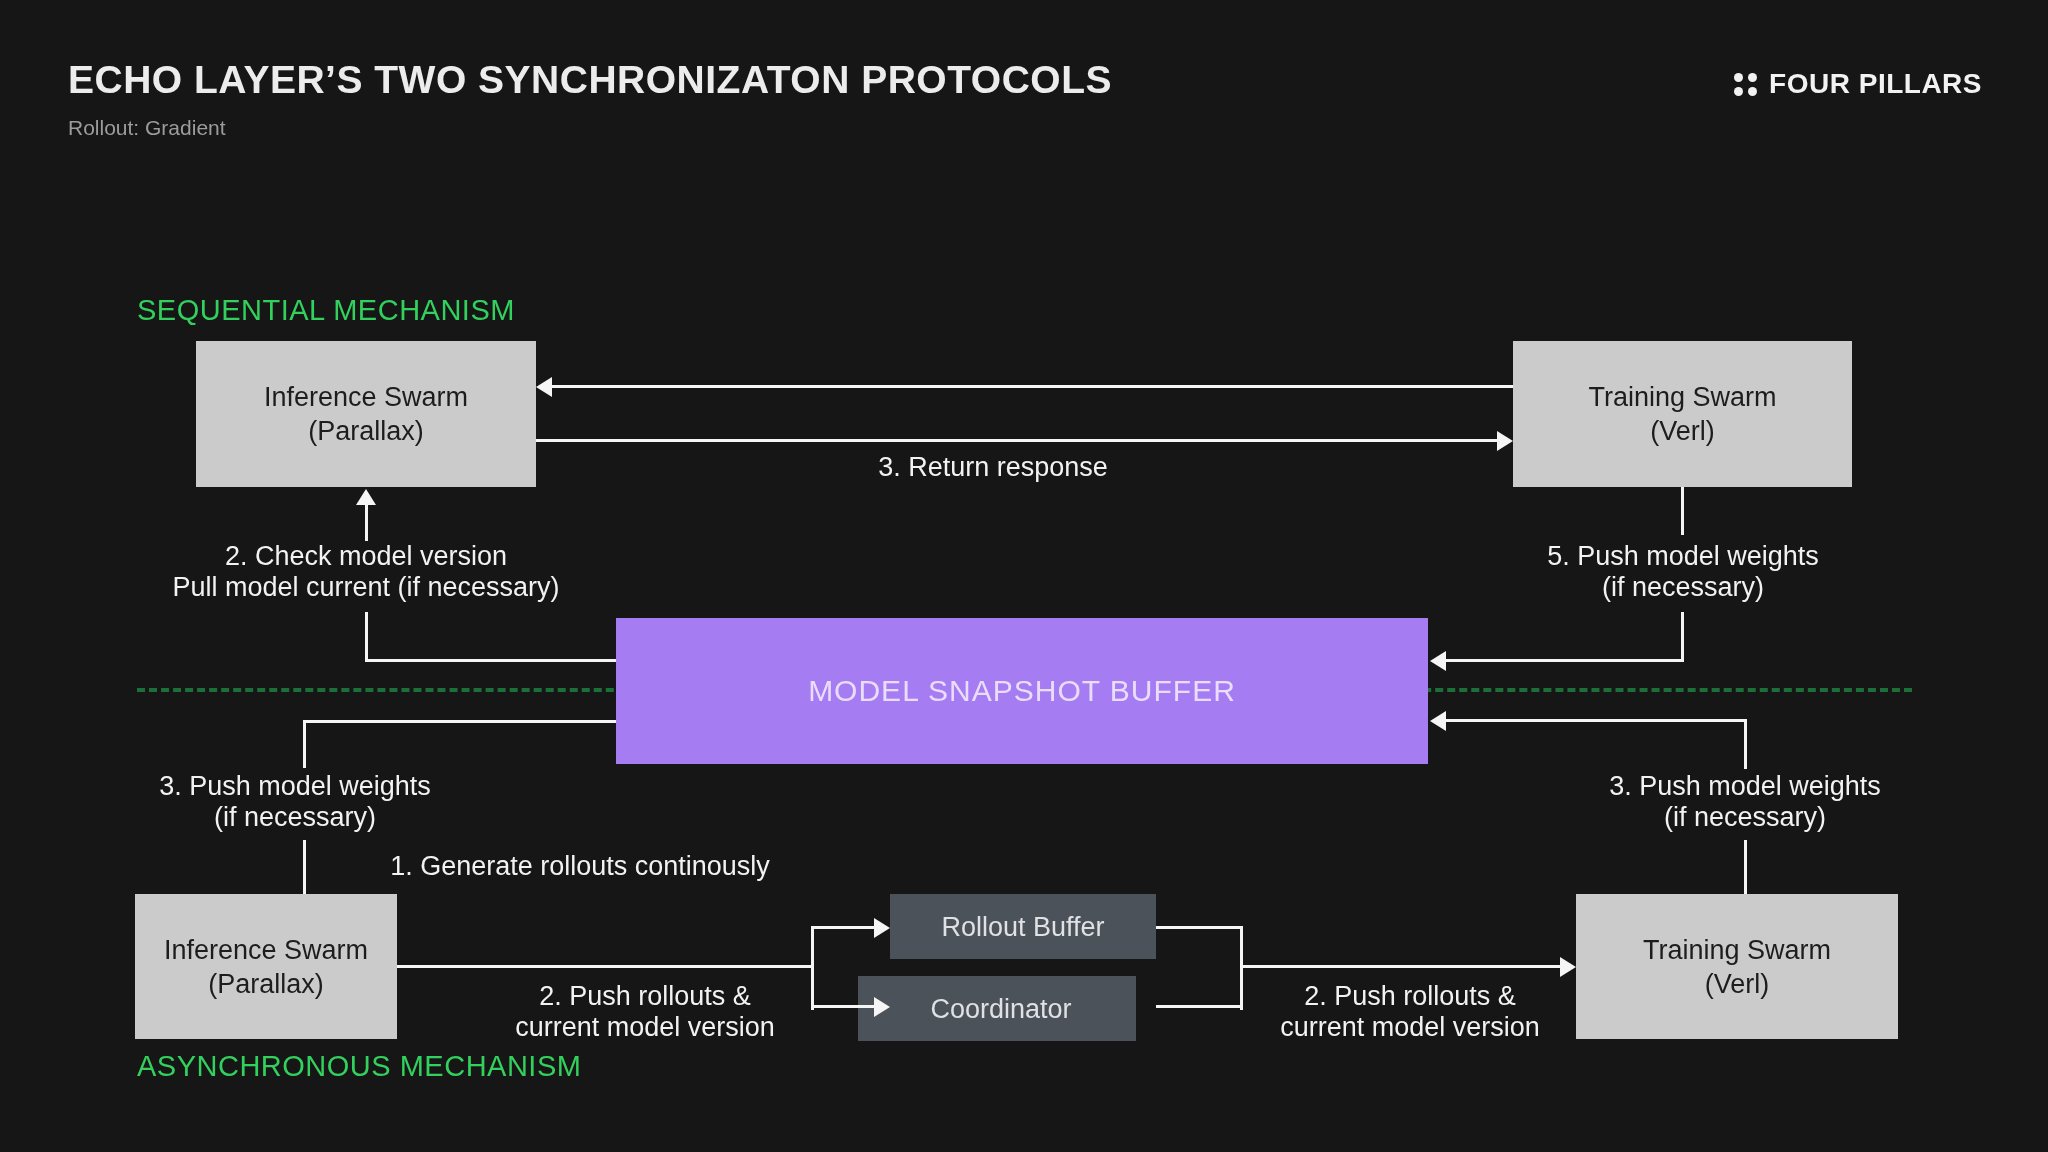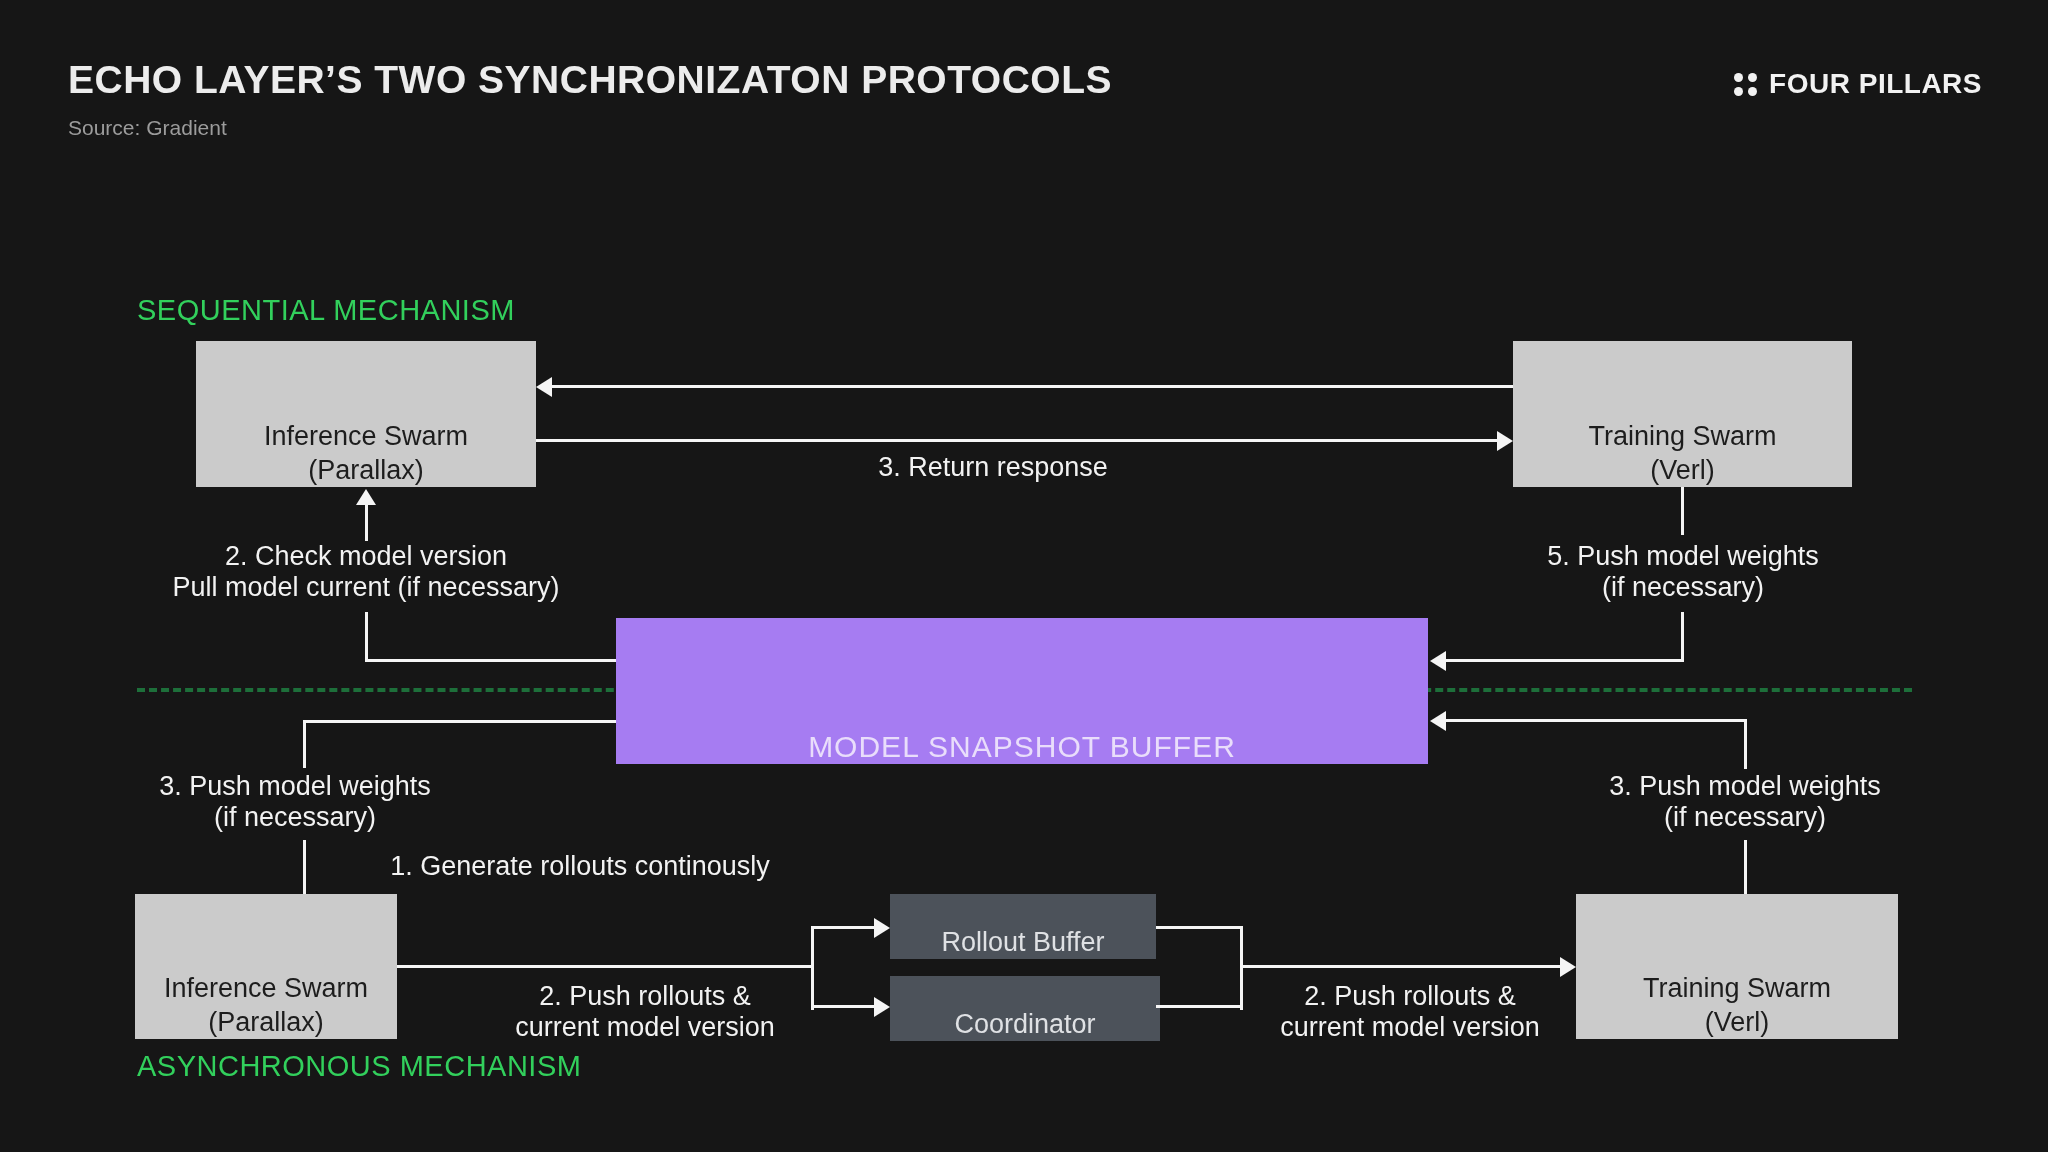--- a/index.html
+++ b/index.html
@@ -10,21 +10,21 @@
   
   .title{position:absolute;left:68px;top:58px;font-size:39px;font-weight:600;color:#ececec;letter-spacing:.5px;}
   .source{position:absolute;left:68px;top:116px;font-size:21px;color:#9c9c9c;}
   .brand{position:absolute;right:66px;top:68px;display:flex;align-items:center;gap:12px;}
   .brand-text{font-size:28px;font-weight:700;color:#f2f2f2;letter-spacing:.5px;}
   .dots{display:grid;grid-template-columns:9px 9px;grid-template-rows:9px 9px;gap:5px;}
   .dots span{width:9px;height:9px;border-radius:50%;background:#f2f2f2;}
   
   .sec-label{position:absolute;font-size:29px;color:#32d05c;letter-spacing:.5px;font-weight:400;}
   
-  .node{position:absolute;display:flex;flex-direction:column;align-items:center;justify-content:flex-end;
+  .node{position:absolute;display:flex;flex-direction:column;align-items:center;justify-content:center;
         text-align:center;font-size:27px;line-height:34px;}
   .light{background:#cbcbcb;color:#1d1d1d;}
   .slate{background:#4c525a;color:#dfe1e4;}
   .buffer{background:#a67cf2;color:#e9ddfb;font-size:30px;letter-spacing:1px;z-index:3;}
   
   .lbl{position:absolute;color:#f2f2f2;font-size:27px;line-height:31px;text-align:center;z-index:2;}
   .lbl.left-align{text-align:center;}
   
   .ln{position:absolute;background:#f5f5f5;z-index:1;}
   .hln{height:3px;}
@@ -34,21 +34,21 @@
   .arr-right{border-width:10px 0 10px 16px;border-color:transparent transparent transparent #f5f5f5;}
   .arr-up{border-width:0 10px 16px 10px;border-color:transparent transparent #f5f5f5 transparent;}
   .divider{position:absolute;left:137px;top:688px;width:1775px;height:0;border-top:4px dashed #1d6f3a;z-index:0;}
 </style>
 </head>
 <body>
 
 <div id="canvas">
 
   <div class="title">ECHO LAYER’S TWO SYNCHRONIZATON PROTOCOLS</div>
-  <div class="source">Source: Gradient</div>
+  <div class="source">Rollout: Gradient</div>
   <div class="brand">
     <div class="dots">
         <span></span>
         <span></span>
         <span></span>
         <span></span>
       </div>
     <div class="brand-text">FOUR PILLARS</div>
   </div>
 
@@ -70,21 +70,21 @@
     <span>MODEL SNAPSHOT BUFFER</span>
   </div>
 
   <div class="node light" style="left:135px;top:894px;width:262px;height:145px;">
     <span>Inference Swarm</span>
     <span>(Parallax)</span>
   </div>
   <div class="node slate" style="left:890px;top:894px;width:266px;height:65px;">
     <span>Rollout Buffer</span>
   </div>
-  <div class="node slate" style="left:890px;top:976px;width:270px;height:65px;">
+  <div class="node slate" style="left:858px;top:976px;width:270px;height:65px;padding-left:8px;">
     <span>Coordinator</span>
   </div>
   <div class="node light" style="left:1576px;top:894px;width:322px;height:145px;">
     <span>Training Swarm</span>
     <span>(Verl)</span>
   </div>
 
   <div class="ln hln" style="left:550px;top:385px;width:963px;"></div>
   <div class="arr arr-left" style="left:536px;top:377px;"></div>
 

